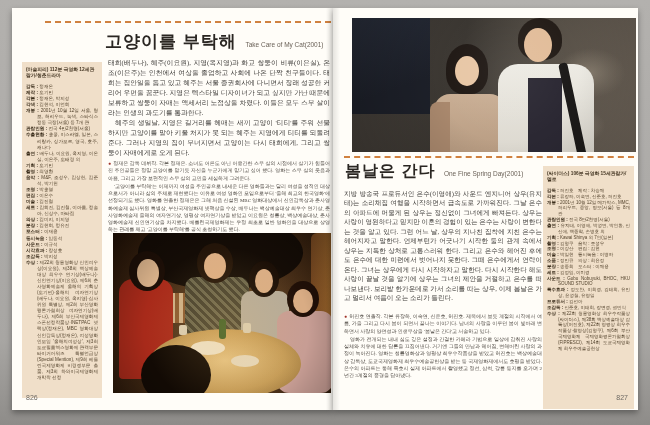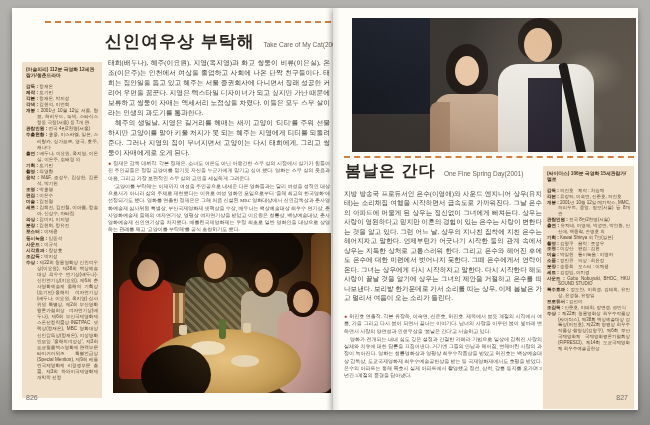--- a/index.html
+++ b/index.html
@@ -55,21 +55,21 @@
 </style>
 </head>
 <body>
 
 <div class="stage">
 
   <div class="page page-left">
     <div class="dash dash-left"></div>
 
     <h1 class="title title-left">
-      <span>신인여우상 부탁해</span>
+      <span>고양이를 부탁해</span>
       <span class="title-en">Take Care of My Cat(2001)</span>
     </h1>
 
     <aside class="infobox infobox-left">
       <div class="info-header">(마술피리) 112분 극영화 12세관람가/청춘드라마</div>
       <div class="credit-list">
           <div class="credit-row"><span class="credit-label">감독 :</span> <span>정재은</span></div>
           <div class="credit-row"><span class="credit-label">제작 :</span> <span>오기민</span></div>
           <div class="credit-row"><span class="credit-label">각본 :</span> <span>정재은, 박지성</span></div>
           <div class="credit-row"><span class="credit-label">각색 :</span> <span>김현석, 이언희</span></div>

